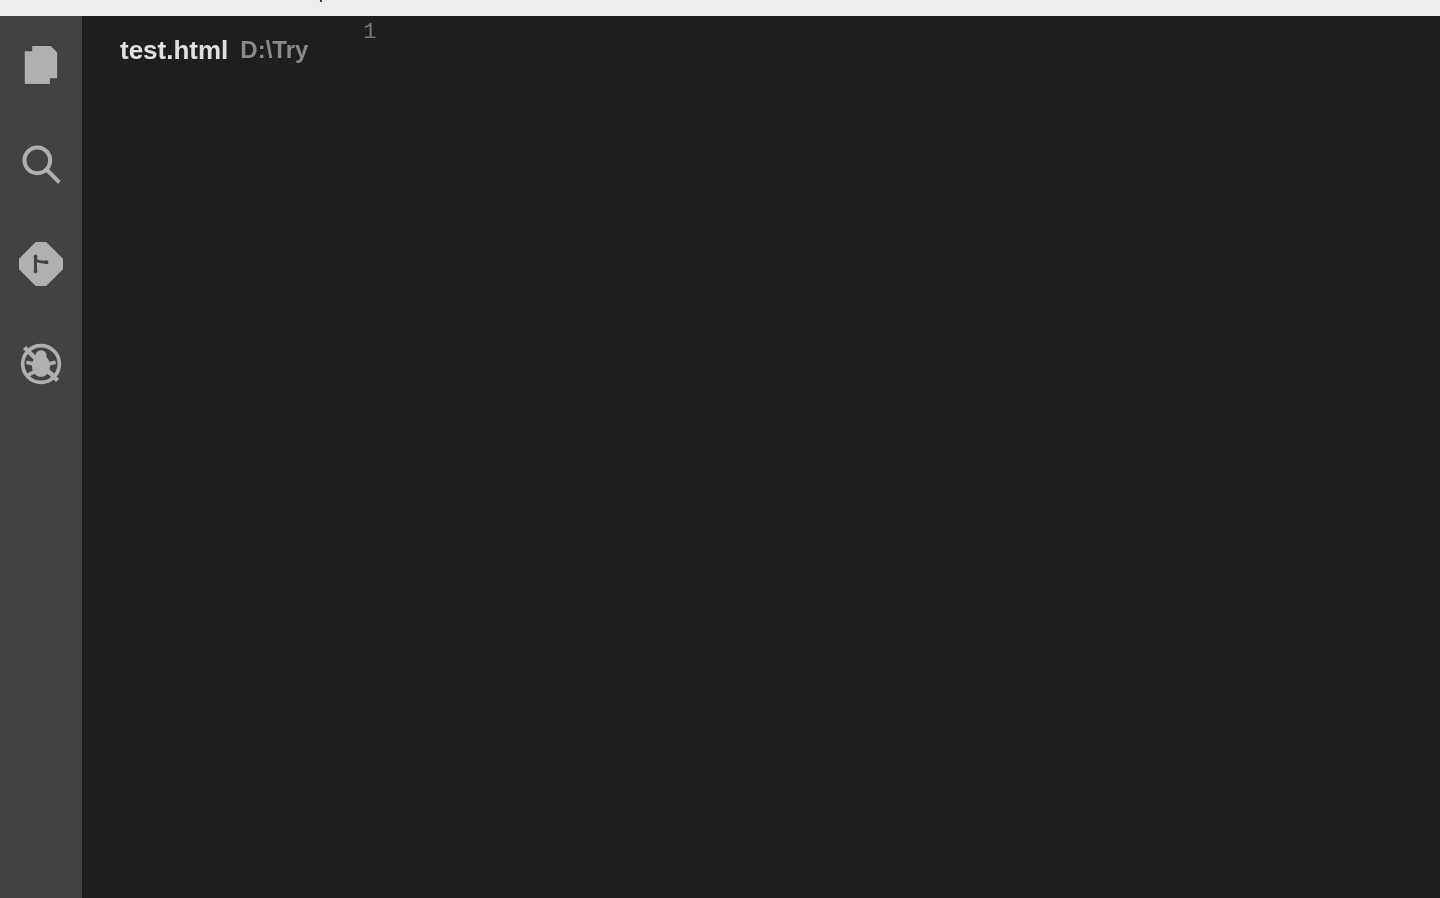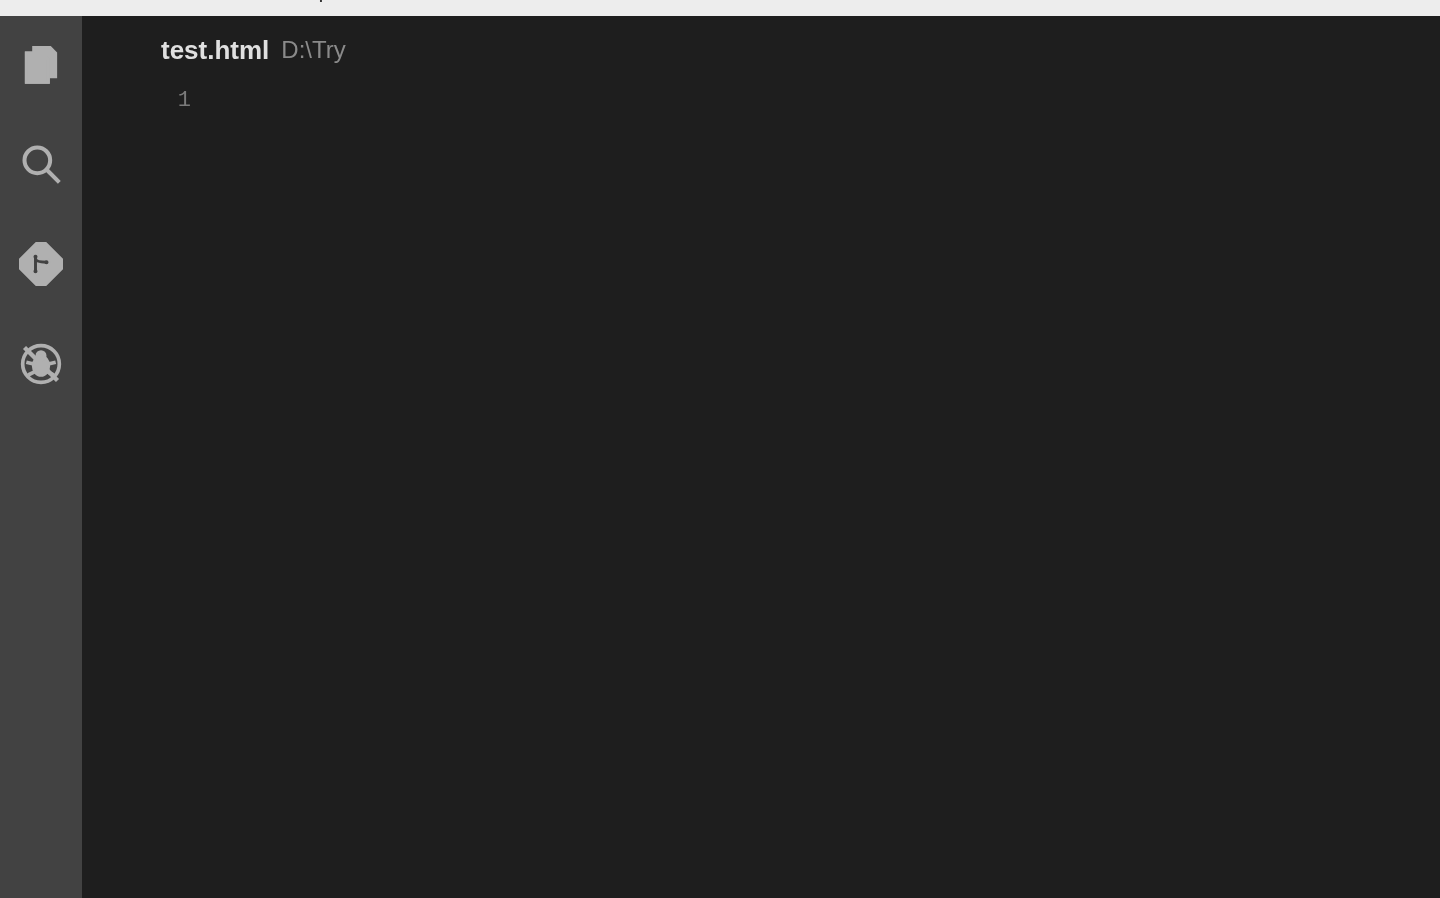--- a/index.html
+++ b/index.html
@@ -57,39 +57,38 @@
     height: 44px;
     fill: none;
     stroke: #b0b0b0;
   }
 
   
   .editor-area {
     flex: 1;
     background: #1e1e1e;
     display: flex;
-    flex-direction: column;
-    padding-left: 41px;
+    flex-direction: row;
   }
   .tab-row {
     height: 68px;
     display: flex;
     align-items: center;
     padding-left: 38px;
     gap: 12px;
   }
   .tab-filename {
     color: #e0e0e0;
     font-size: 26px;
     font-weight: 600;
   }
   .tab-path {
     color: #8a8a8a;
     font-size: 24px;
-    font-weight: 400;
+    font-weight: 700;
   }
   .code-area {
     flex: 1;
     display: flex;
   }
   .gutter {
     width: 90px;
     text-align: right;
     padding-right: 22px;
     padding-top: 4px;

